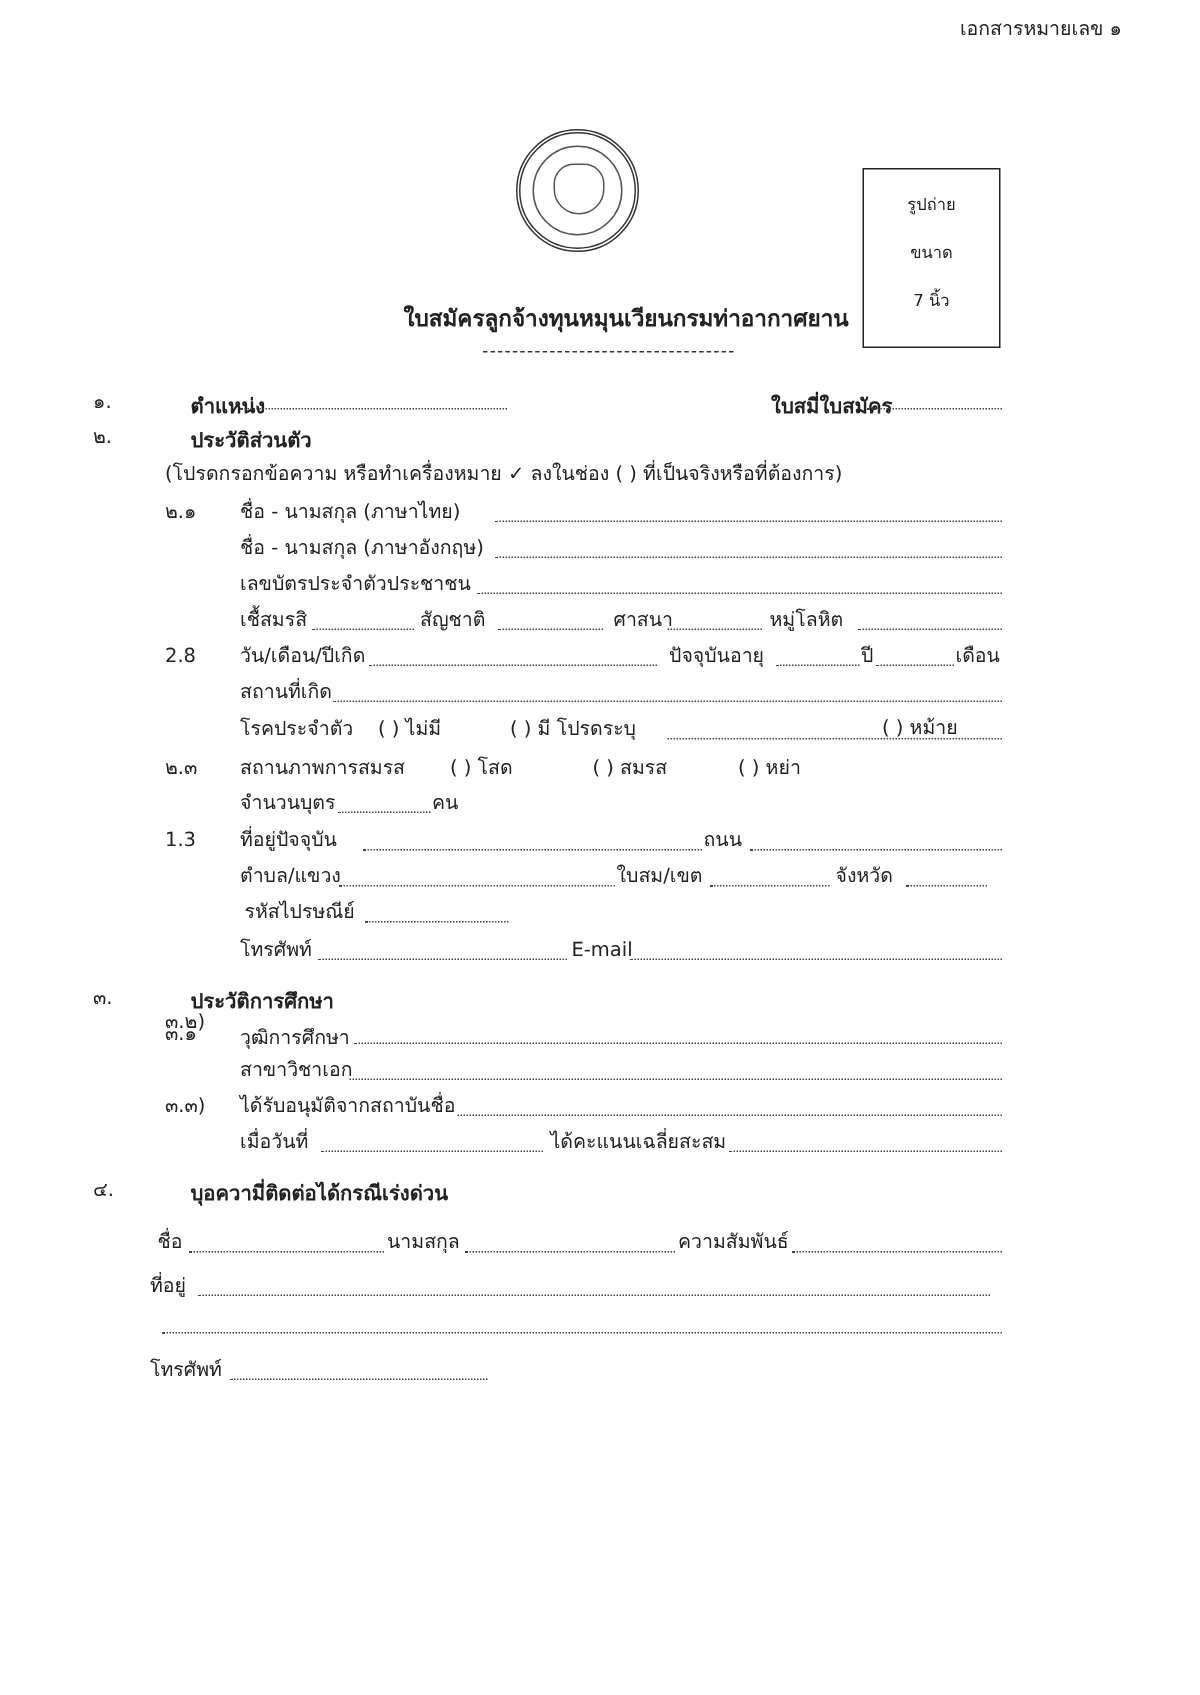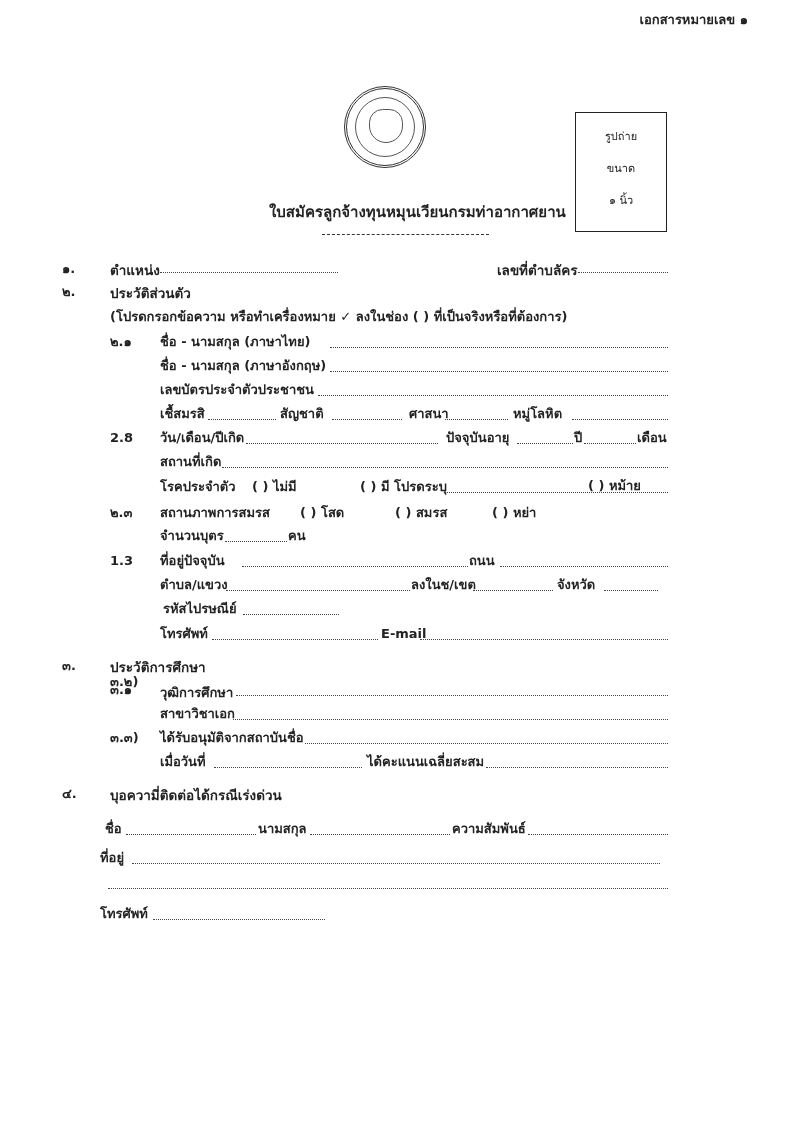--- a/index.html
+++ b/index.html
@@ -1,19 +1,19 @@
 <!DOCTYPE html>
 <html><head>
 <meta charset="utf-8">
 <style>
   html,body{margin:0;padding:0;background:#fff;}
   body{width:800px;height:1130px;position:relative;overflow:hidden;font-family:"DejaVu Sans",sans-serif;color:#222;}
   .abs{position:absolute;white-space:nowrap;}
-  .t{font-size:13px;line-height:18px;font-weight:bold;}
-  .b{font-weight:bold;font-size:13.5px;}
+  .t{font-size:13px;line-height:18px;}
+  .b{font-weight:bold;font-size:13.5px;margin-left:17px;}
   .line{position:absolute;border-bottom:1px dotted #444;height:0;}
   #docno{right:52px;top:11px;font-size:13px;}
   #seal{left:344px;top:86px;width:82px;height:82px;border-radius:50%;border:3px double #333;box-sizing:border-box;}
   #seal .inner{position:absolute;left:8px;top:8px;right:8px;bottom:8px;border-radius:50%;border:1px solid #555;}
   #seal .bird{position:absolute;left:22px;top:20px;width:32px;height:32px;border:1px solid #555;border-radius:40% 40% 50% 50%;}
   #photo{left:575px;top:112px;width:92px;height:120px;border:1.5px solid #222;box-sizing:border-box;text-align:center;font-size:11px;}
   #photo div{margin-top:14px;}
   #title{left:269px;top:200px;font-size:15px;font-weight:bold;}
   #title-rule{left:322px;top:234px;width:167px;border-bottom:1px dashed #333;}
 </style>
@@ -23,30 +23,30 @@
 <div class="abs t" id="docno">เอกสารหมายเลข ๑</div>
 
 <div class="abs" id="seal">
     <div class="inner"></div>
     <div class="bird"></div>
   </div>
 
 <div class="abs" id="photo">
   <div>รูปถ่าย</div>
   <div>ขนาด</div>
-  <div>๑ นิ้ว</div>
+  <div>7 นิ้ว</div>
 </div>
 
 <div class="abs" id="title">ใบสมัครลูกจ้างทุนหมุนเวียนกรมท่าอากาศยาน</div>
 <div class="abs" id="title-rule"></div>
 
 <div class="abs t" style="left:62px;top:260px">๑.</div>
 <div class="abs b" style="left:110px;top:259px">ตำแหน่ง</div>
 <div class="line" style="left:160px;top:272px;width:178px"></div>
-<div class="abs b" style="left:497px;top:259px">เลขที่ตำบลัคร</div>
+<div class="abs b" style="left:497px;top:259px">ใบสมี่ใบสมัคร</div>
 <div class="line" style="left:578px;top:272px;width:90px"></div>
 
 <div class="abs t" style="left:62px;top:283px">๒.</div>
 <div class="abs b" style="left:110px;top:282px">ประวัติส่วนตัว</div>
 <div class="abs t" style="left:110px;top:308px">(โปรดกรอกข้อความ หรือทำเครื่องหมาย ✓ ลงในช่อง (   ) ที่เป็นจริงหรือที่ต้องการ)</div>
 
 <div class="abs t" style="left:110px;top:333px">๒.๑</div>
 <div class="abs t" style="left:160px;top:333px">ชื่อ - นามสกุล (ภาษาไทย)</div>
 <div class="line" style="left:330px;top:347px;width:338px"></div>
 <div class="abs t" style="left:160px;top:357px">ชื่อ - นามสกุล (ภาษาอังกฤษ)</div>
@@ -67,41 +67,41 @@
 <div class="line" style="left:246px;top:443px;width:192px"></div>
 <div class="abs t" style="left:446px;top:429px">ปัจจุบันอายุ</div>
 <div class="line" style="left:517px;top:443px;width:56px"></div>
 <div class="abs t" style="left:574px;top:429px">ปี</div>
 <div class="line" style="left:584px;top:443px;width:52px"></div>
 <div class="abs t" style="left:637px;top:429px">เดือน</div>
 <div class="abs t" style="left:160px;top:453px">สถานที่เกิด</div>
 <div class="line" style="left:222px;top:467px;width:446px"></div>
 <div class="abs t" style="left:160px;top:478px">โรคประจำตัว</div>
 <div class="abs t" style="left:252px;top:478px">(   ) ไม่มี</div>
-<div class="abs t" style="left:360px;top:478px">(   ) มี โปรดระบุ</div>
+<div class="abs t" style="left:340px;top:478px">(   ) มี โปรดระบุ</div>
 <div class="line" style="left:445px;top:492px;width:223px"></div>
 
 <div class="abs t" style="left:110px;top:504px">๒.๓</div>
 <div class="abs t" style="left:160px;top:504px">สถานภาพการสมรส</div>
 <div class="abs t" style="left:300px;top:504px">(   ) โสด</div>
 <div class="abs t" style="left:395px;top:504px">(   ) สมรส</div>
 <div class="abs t" style="left:492px;top:504px">(   ) หย่า</div>
 <div class="abs t" style="left:588px;top:477px">(   ) หม้าย</div>
 <div class="abs t" style="left:160px;top:527px">จำนวนบุตร</div>
 <div class="line" style="left:225px;top:541px;width:62px"></div>
 <div class="abs t" style="left:288px;top:527px">คน</div>
 
 <div class="abs t" style="left:110px;top:552px">1.3</div>
 <div class="abs t" style="left:160px;top:552px">ที่อยู่ปัจจุบัน</div>
 <div class="line" style="left:242px;top:566px;width:226px"></div>
 <div class="abs t" style="left:469px;top:552px">ถนน</div>
 <div class="line" style="left:500px;top:566px;width:168px"></div>
 <div class="abs t" style="left:160px;top:576px">ตำบล/แขวง</div>
 <div class="line" style="left:226px;top:590px;width:184px"></div>
-<div class="abs t" style="left:411px;top:576px">ลงในช/เขต</div>
+<div class="abs t" style="left:411px;top:576px">ใบสม/เขต</div>
 <div class="line" style="left:473px;top:590px;width:80px"></div>
 <div class="abs t" style="left:557px;top:576px">จังหวัด</div>
 <div class="line" style="left:604px;top:590px;width:54px"></div>
 <div class="abs t" style="left:163px;top:600px">รหัสไปรษณีย์</div>
 <div class="line" style="left:243px;top:614px;width:96px"></div>
 <div class="abs t" style="left:160px;top:625px">โทรศัพท์</div>
 <div class="line" style="left:212px;top:639px;width:166px"></div>
 <div class="abs t" style="left:381px;top:625px">E-mail</div>
 <div class="line" style="left:420px;top:639px;width:248px"></div>
 

